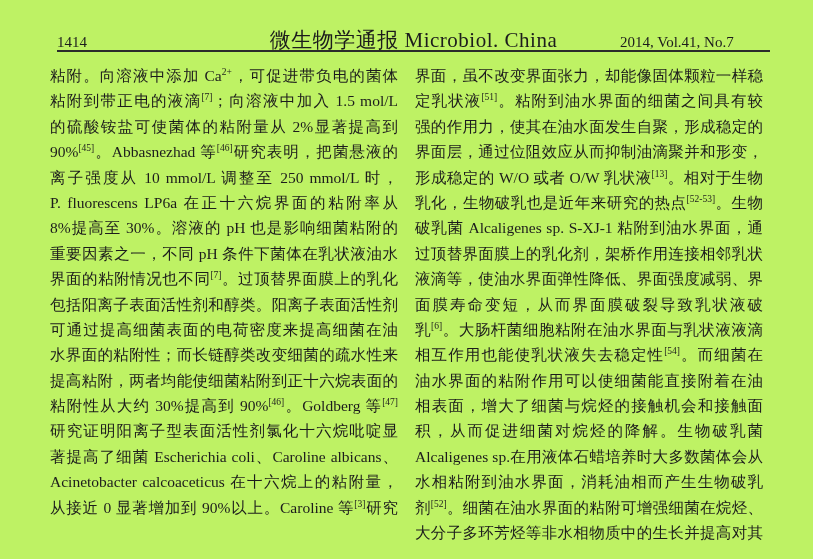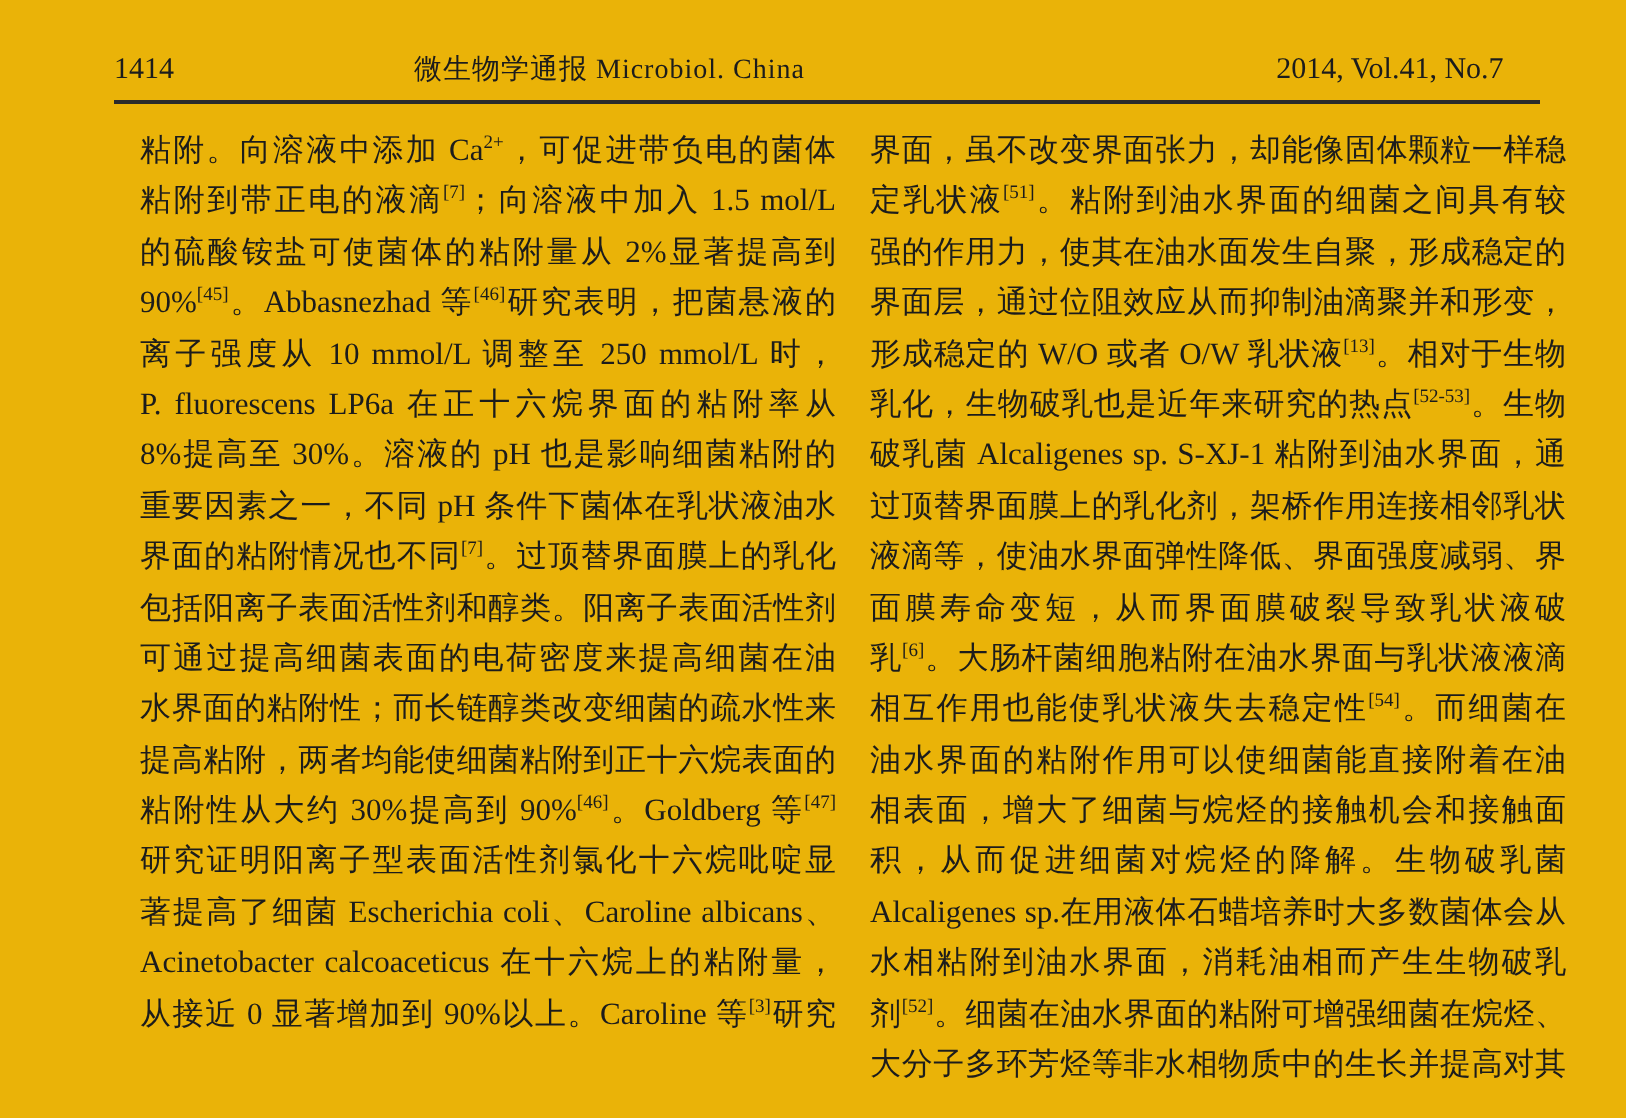--- a/index.html
+++ b/index.html
@@ -4,48 +4,48 @@
 <style>
   html, body {
     margin: 0;
     padding: 0;
     background: #ffffff;
   }
   .page {
     position: relative;
     width: 813px;
     height: 559px;
-    background: #eab308;
+    background: #bef264;
     overflow: hidden;
     font-family: "Liberation Serif", "DejaVu Serif", serif;
     color: #1c1c1c;
   }
   .header {
     position: absolute;
     left: 57px;
     top: 26px;
     width: 713px;
     display: flex;
     align-items: baseline;
     font-size: 15px;
   }
   .header .h-left  { width: 150px; text-align: left; }
-  .header .h-center{ flex: 1; text-align: left; font-size: 14px; letter-spacing: 0.5px; }
-  .header .h-right { width: 150px; text-align: center; }
+  .header .h-center{ flex: 1; text-align: center; font-size: 21px; letter-spacing: 0.5px; }
+  .header .h-right { width: 150px; text-align: left; }
   .header-rule {
     position: absolute;
     left: 57px;
     top: 50px;
     width: 713px;
     height: 0;
     border-top: 2px solid #2b2b2b;
   }
   .columns {
     position: absolute;
-    left: 70px;
+    left: 50px;
     top: 63px;
     width: 713px;
     display: flex;
     gap: 17px;
   }
   .col {
     width: 348px;
     font-size: 15.5px;
   }
   .line {

